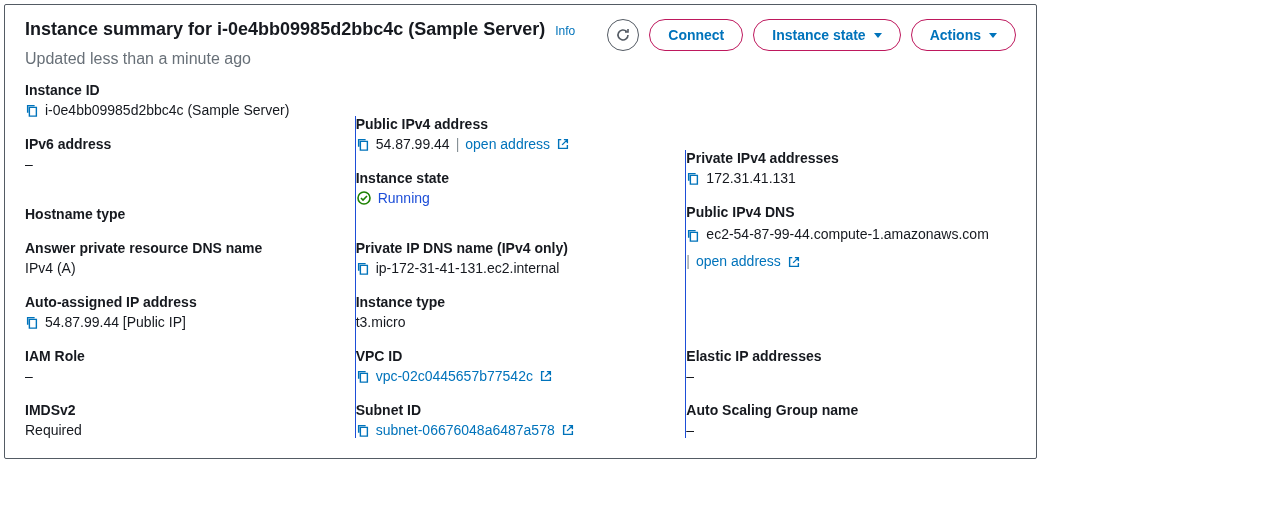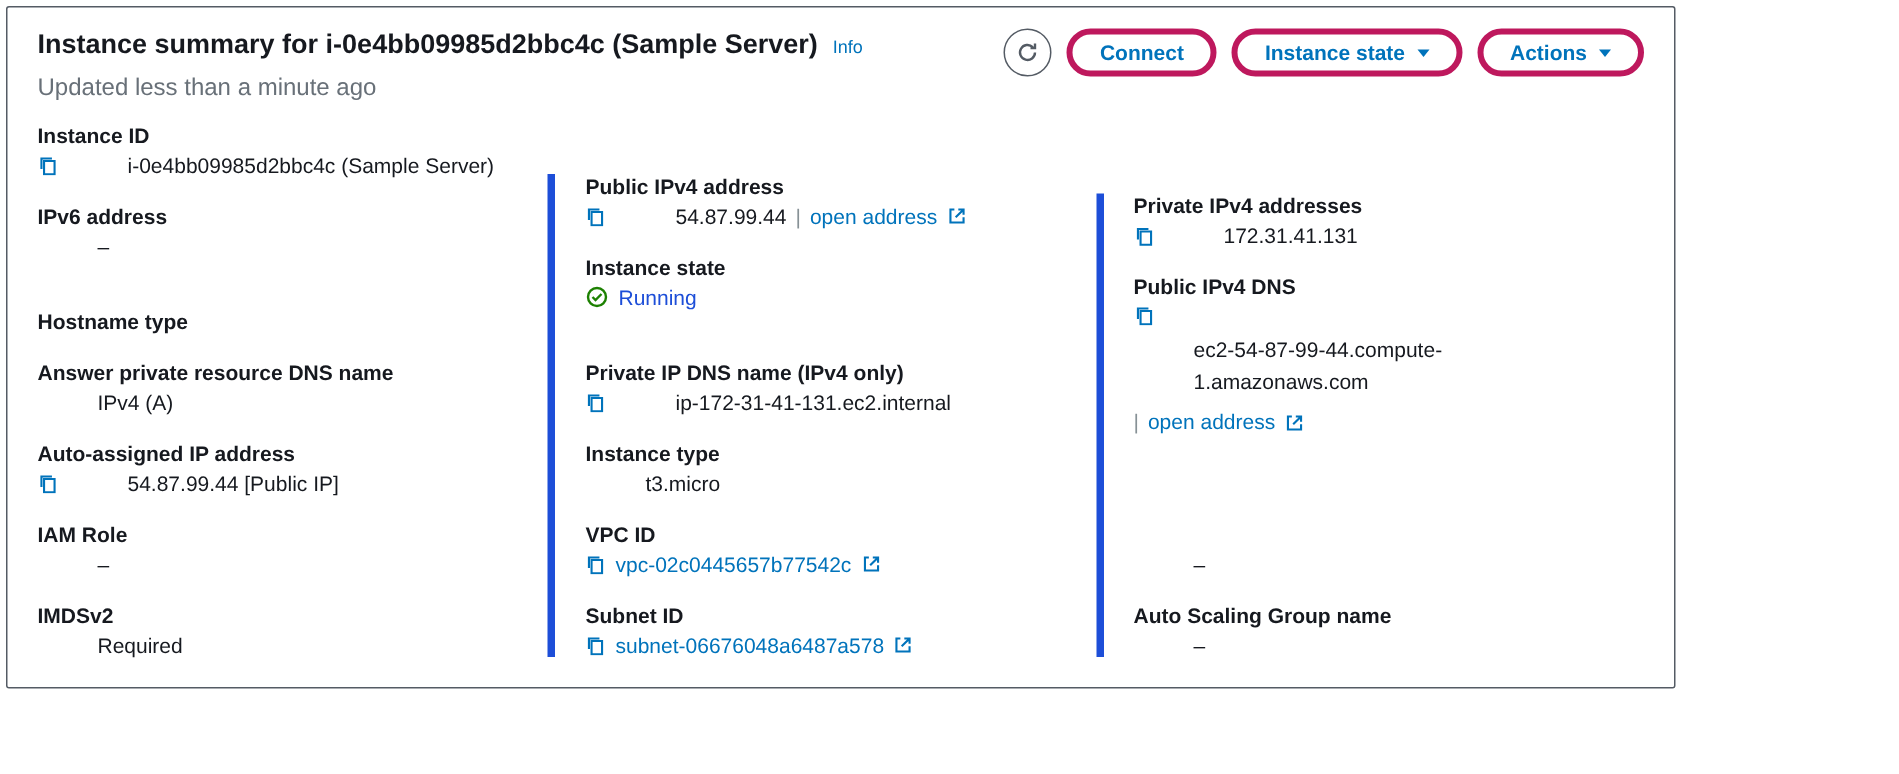--- a/index.html
+++ b/index.html
@@ -7,21 +7,21 @@
     font-family: "Amazon Ember", "Helvetica Neue", Arial, sans-serif;
     font-size: 14px;
     color: #16191f;
     background: #fff;
     padding: 4px;
   }
   .panel {
     border: 1px solid #545b64;
     border-radius: 2px;
     padding: 14px 20px 20px 20px;
-    width: 1113px;
+    width: 1033px;
   }
   .header-row {
     display: flex;
     align-items: flex-start;
     justify-content: space-between;
     gap: 12px;
   }
   .title-block { flex: 1; }
   .title {
     font-size: 18px;
@@ -45,21 +45,21 @@
   .icon-btn {
     width: 32px; height: 32px;
     border: 1px solid #545b64;
     border-radius: 16px;
     background: #fff;
     display: flex; align-items: center; justify-content: center;
     cursor: pointer;
   }
   .btn {
     height: 32px;
-    border: 4px solid #be185d;
+    border: 1px solid #be185d;
     border-radius: 16px;
     background: #fff;
     color: #0073bb;
     font-weight: 700;
     font-size: 14px;
     padding: 0 18px;
     display: flex; align-items: center; gap: 8px;
     cursor: pointer;
   }
   .btn .caret {
@@ -67,38 +67,38 @@
     border-left: 4px solid transparent;
     border-right: 4px solid transparent;
     border-top: 5px solid #0073bb;
   }
   .cols {
     display: flex;
     margin-top: 14px;
     align-items: flex-end;
   }
   .col { flex: 1; padding-right: 20px; }
-  .col + .col { border-left: 5px solid #1d4ed8; padding-left: 20px; }
+  .col + .col { border-left: 1px solid #1d4ed8; }
   .field { margin-bottom: 18px; }
   .field:last-child { margin-bottom: 0; }
   .field-label {
     font-weight: 700;
     color: #16191f;
     margin-bottom: 4px;
     font-size: 14px;
   }
   .field-value {
     color: #16191f;
     font-size: 14px;
     display: flex;
     align-items: center;
     gap: 6px;
     flex-wrap: wrap;
   }
-  .field-value .text { color: #16191f; margin-left: 40px; }
+  .field-value .text { color: #16191f; }
   .link { color: #0073bb; cursor: pointer; }
   .sep { color: #879196; }
   .copy-icon, .ext-icon, .refresh-svg, .status-svg { flex-shrink: 0; }
   .status-running { color: #1d4ed8; display: flex; align-items: center; gap: 6px; }
   svg { display: block; }
 </style>
 </head>
 <body>
 
 <div class="panel">
@@ -283,20 +283,21 @@
           <span class="text">ec2-54-87-99-44.compute-1.amazonaws.com</span>
           <span class="sep">|</span>
             <span class="link">open address</span>
           <svg class="ext-icon" width="14" height="14" viewBox="0 0 16 16">
               <path fill="none" stroke="#0073bb" stroke-width="1.6" d="M6 3H3v10h10V9M9 3h4v4M13 3l-6 6"></path>
             </svg>
         </div>
       </div>
 
       <div class="field" style="margin-top:76px">
+        <div class="field-label">Elastic IP addresses</div>
         <div class="field-value">
             <span class="text">–</span>
           </div>
       </div>
 
 
       <div class="field">
         <div class="field-label">Auto Scaling Group name</div>
         <div class="field-value">
             <span class="text">–</span>

